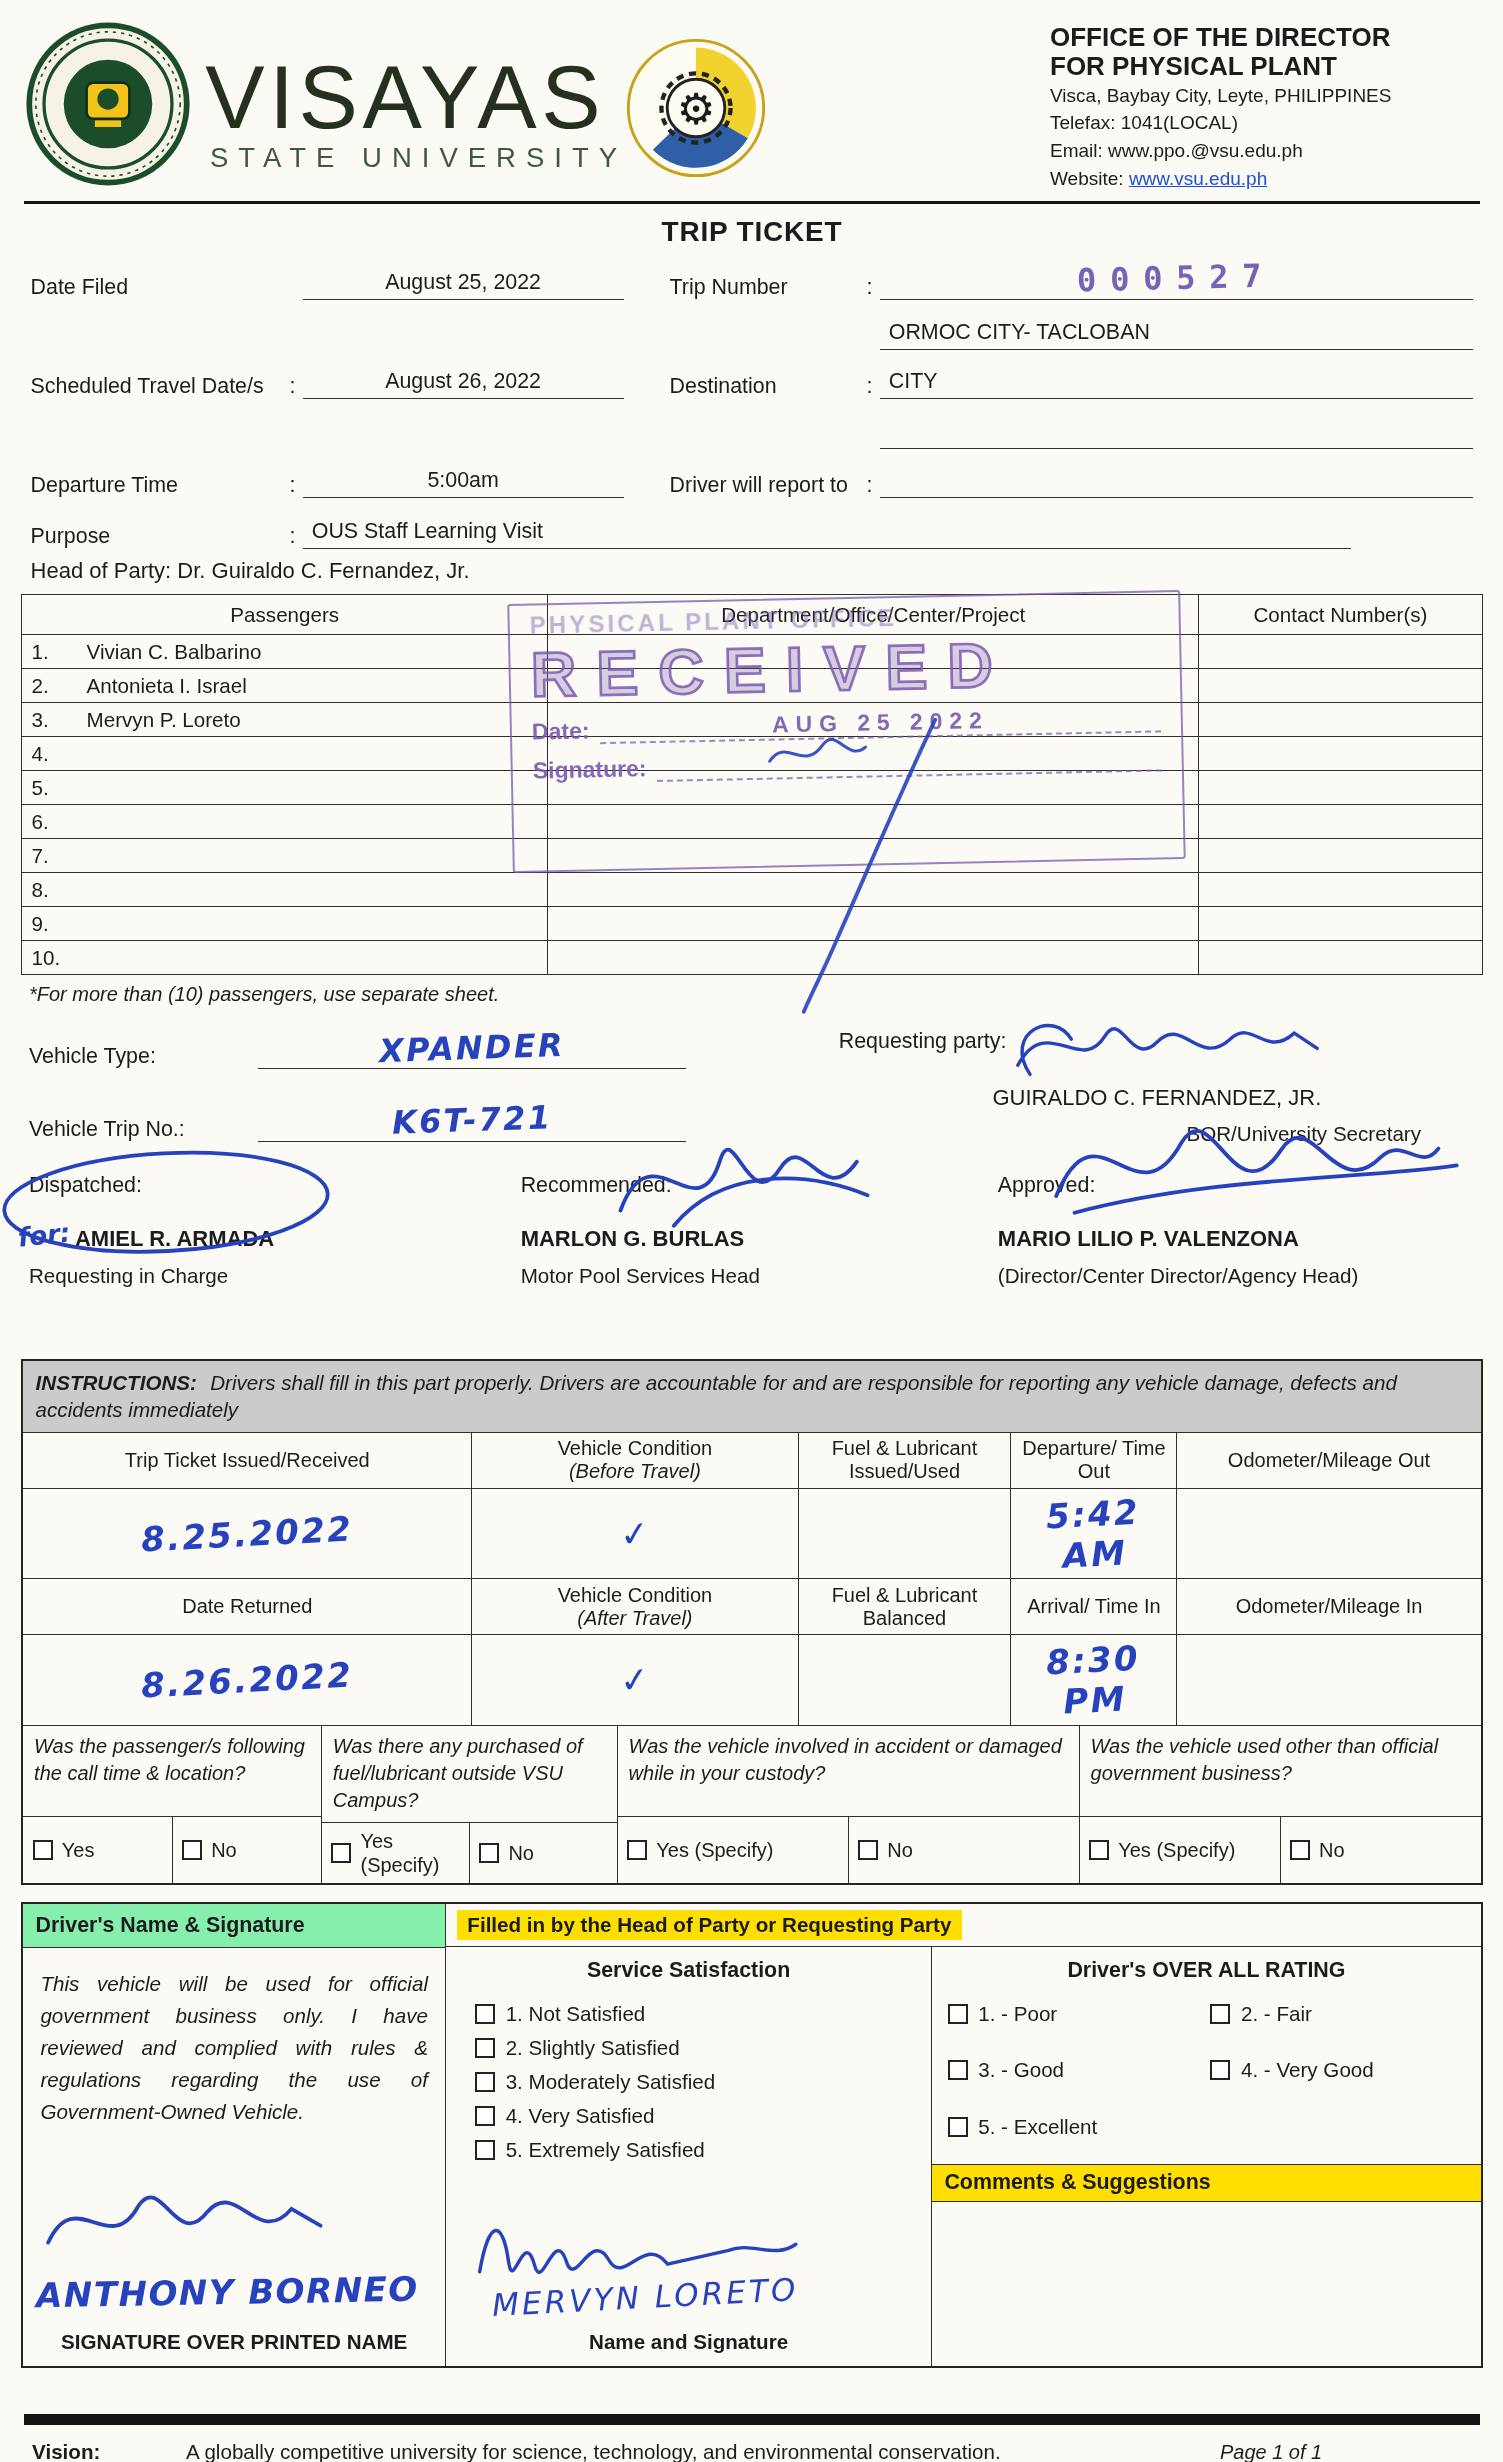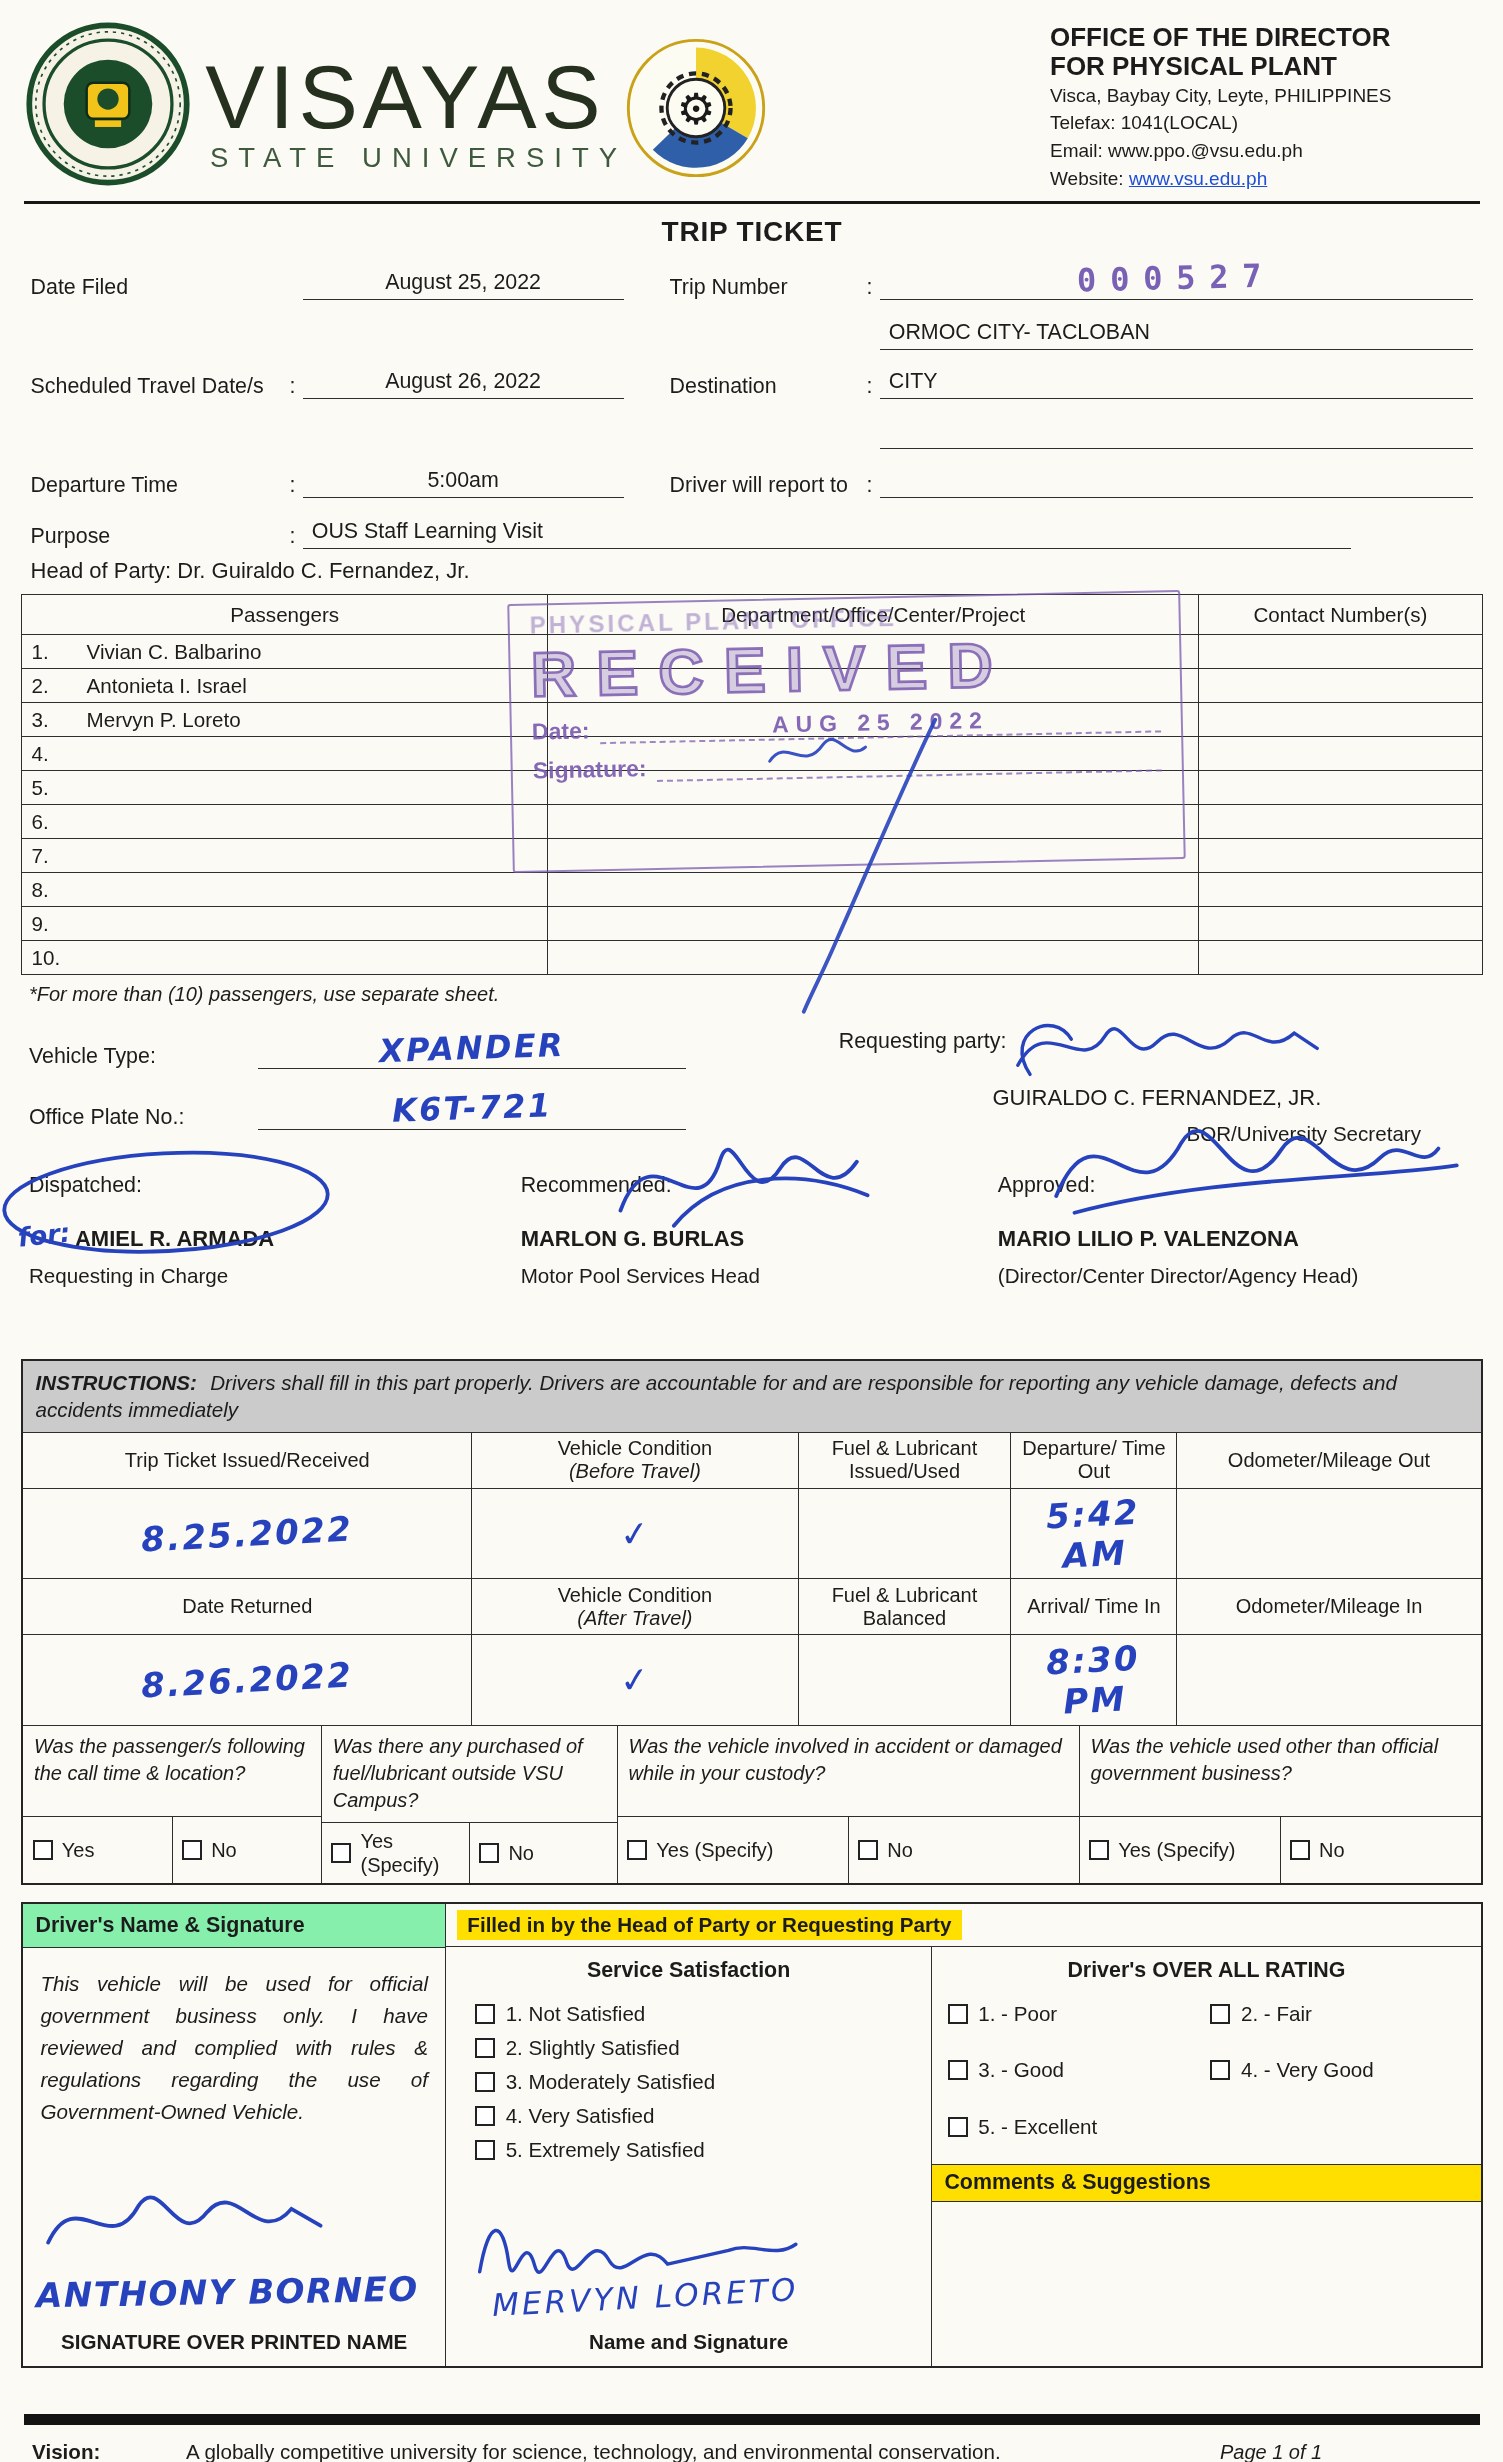--- a/index.html
+++ b/index.html
@@ -59,21 +59,21 @@
   .st-office{font-weight:700;font-size:24px;letter-spacing:3.1px;opacity:.45;filter:blur(0.5px)}
   .st-received{font-size:63px;font-weight:800;letter-spacing:20px;line-height:1.05;margin:1.5px 0 4.6px;
                color:rgba(122,90,176,.28);-webkit-text-stroke:2.7px rgba(122,90,176,.85)}
   .st-row{display:flex;align-items:flex-end;gap:10.7px;font-weight:700;font-size:23px;opacity:.9;margin-top:7.6px}
   .st-line{flex:1;border-bottom:2.3px dashed rgba(122,90,176,.8);min-height:31px;display:flex;
            align-items:flex-end;justify-content:center;position:relative}
   .st-date{letter-spacing:6.9px;font-weight:800}
 
   
   .veh{display:flex;margin-top:23px;padding:0 7.6px}
-  .veh-l{width:56%;display:flex;flex-direction:column;gap:20px}
+  .veh-l{width:56%;display:flex;flex-direction:column;gap:32px}
   .vrow{display:flex;align-items:flex-end;font-size:21.4px}
   .vlab{width:229px;flex:none}
   .vline{width:428px}
   .hv{font-size:32px;letter-spacing:2.3px;transform:rotate(-2deg);font-weight:bold}
   .veh-r{flex:1;position:relative;font-size:21.4px}
   .req-name{font-weight:normal;font-size:22px;text-align:center;margin-top:31px}
   .req-title{font-size:20.6px;text-align:right;padding-right:54px;margin-top:10.7px}
 
   
   .signs{display:grid;grid-template-columns:34% 33% 33%;margin-top:27.5px;padding:0 7.6px;min-height:149px}
@@ -321,21 +321,21 @@
 
   <div class="veh">
     <div class="veh-l">
       <div class="vrow">
         <span class="vlab">Vehicle Type:</span>
         <span class="ul vline">
             <span class="hand hv">XPANDER</span>
           </span>
       </div>
       <div class="vrow">
-        <span class="vlab">Office Plate No.:</span>
+        <span class="vlab">Vehicle Trip No.:</span>
         <span class="ul vline">
             <span class="hand hv">K6T-721</span>
           </span>
       </div>
     </div>
     <div class="veh-r">
       <span>Requesting party:</span>
       <svg class="sig" style="left:168px;top:-31px;width:321px;height:84px" viewBox="0 0 420 110">
         <path d="M14,88 C52,18 96,102 128,50 C150,14 162,92 196,58 C230,22 250,92 292,54 C322,26 338,80 376,46 L406,66" fill="none" stroke="#2742bd" stroke-width="4.5" stroke-linecap="round"></path>
         <path d="M30,100 C-6,46 60,14 84,54" fill="none" stroke="#2742bd" stroke-width="4.5" stroke-linecap="round"></path>

